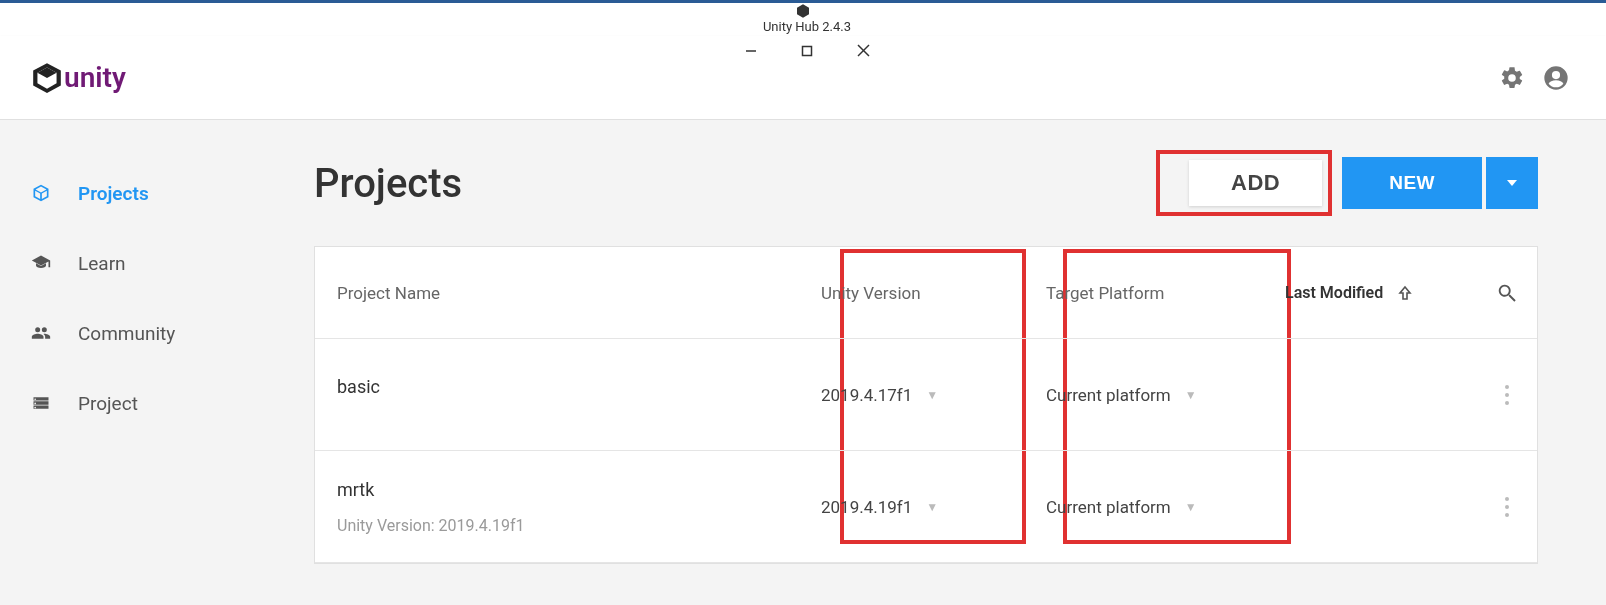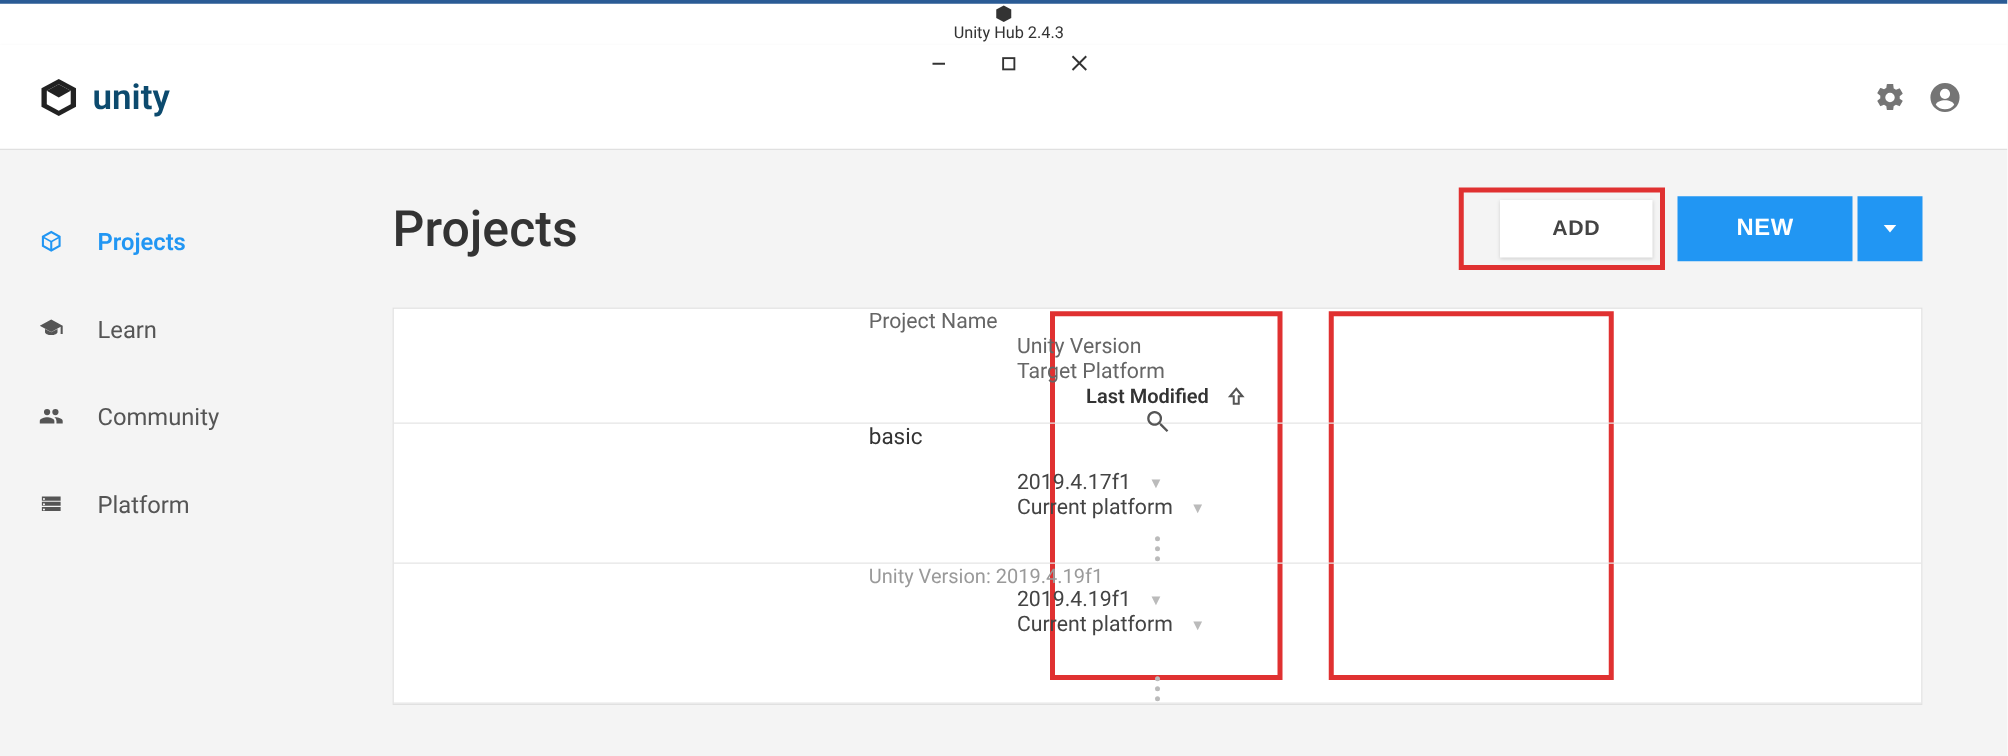--- a/index.html
+++ b/index.html
@@ -5,42 +5,42 @@
   * { box-sizing: border-box; margin: 0; padding: 0; }
   html, body { width: 1606px; height: 605px; font-family: "Segoe UI", Roboto, Arial, sans-serif; background: #fff; overflow: hidden; }
 
   .titlebar { height: 36px; background: #fff; display: flex; align-items: center; padding: 0 0 0 8px; color: #333; font-size: 13px; border-top: 3px solid #2a5b95; flex-direction: column; }
   .titlebar .app-icon { width: 16px; height: 16px; margin-right: 8px; display: inline-flex; }
   .titlebar .spacer { flex: 1; }
   .titlebar .win-controls { display: flex; }
   .titlebar .win-btn { width: 56px; height: 33px; display: flex; align-items: center; justify-content: center; cursor: pointer; }
 
   .header { height: 84px; display: flex; align-items: center; padding: 0 28px 0 30px; border-bottom: 1px solid #e0e0e0; box-shadow: 0 1px 3px rgba(0,0,0,0.06); }
-  .header .logo { display: flex; align-items: center; gap: 10px; font-size: 28px; font-weight: 600; color: #0c4a6e; }
+  .header .logo { display: flex; align-items: center; font-size: 28px; font-weight: 600; color: #701a75; }
   .header .spacer { flex: 1; }
   .header .icon-btn { width: 44px; height: 44px; display: flex; align-items: center; justify-content: center; color: #757575; cursor: pointer; }
 
   .body { display: flex; height: calc(605px - 36px - 84px); background: #f4f4f4; }
 
   .sidebar { width: 300px; padding-top: 38px; }
   .side-item { display: flex; align-items: center; height: 70px; padding-left: 30px; gap: 26px; color: #555; font-size: 19px; cursor: pointer; }
   .side-item.active { color: #2196F3; font-weight: 600; }
   .side-item .side-ico { width: 22px; display: flex; justify-content: center; color: inherit; }
 
   .main { flex: 1; padding: 30px 68px 0 14px; }
   .main-head { display: flex; align-items: center; margin-bottom: 30px; }
   .main-head h1 { font-size: 40px; font-weight: 500; color: #333; }
   .main-head .spacer { flex: 1; }
   .add-wrap { border: 4px solid #e03131; padding: 6px; margin-right: 10px; }
-  .btn-add { background: #fff; border: none; color: #444; font-size: 17px; font-weight: 600; letter-spacing: .5px; padding: 0 42px; height: 46px; cursor: pointer; box-shadow: 0 1px 3px rgba(0,0,0,0.15); margin-left: 23px; }
+  .btn-add { background: #fff; border: none; color: #444; font-size: 22px; font-weight: 600; letter-spacing: .5px; padding: 0 42px; height: 46px; cursor: pointer; box-shadow: 0 1px 3px rgba(0,0,0,0.15); margin-left: 23px; }
   .btn-new { background: #2196F3; color: #fff; border: none; font-size: 19px; font-weight: 600; letter-spacing: .5px; height: 52px; padding: 0 47px; cursor: pointer; }
   .btn-new-dd { background: #2196F3; border: none; width: 52px; height: 52px; margin-left: 4px; display: flex; align-items: center; justify-content: center; cursor: pointer; }
 
   .table { background: #fff; border: 1px solid #e0e0e0; }
-  .row { display: flex; align-items: center; border-bottom: 1px solid #e5e5e5; position: relative; flex-direction: column; }
+  .row { display: flex; align-items: center; border-bottom: 1px solid #e5e5e5; position: relative; }
   .thead { height: 92px; }
   .trow { height: 112px; }
   .col-name { width: 506px; padding-left: 22px; }
   .col-ver { width: 225px; }
   .col-plat { width: 225px; }
   .col-mod { flex: 1; display: flex; align-items: center; gap: 14px; padding-left: 14px; }
   .col-act { width: 60px; display: flex; justify-content: center; }
 
   .th { color: #666; font-size: 17px; }
   .dd { display: flex; align-items: center; gap: 14px; color: #444; font-size: 17px; cursor: pointer; }
@@ -131,21 +131,21 @@
           </svg>
       </span>
       <span>Community</span>
     </div>
     <div class="side-item">
       <span class="side-ico">
         <svg viewBox="0 0 24 24" width="20" height="20" fill="#555">
             <path d="M3 5h18v4H3Zm0 5h18v4H3Zm0 5h18v4H3ZM5 6.5A1 1 0 1 0 6 7.5 1 1 0 0 0 5 6.5Zm0 5A1 1 0 1 0 6 12.5 1 1 0 0 0 5 11.5Zm0 5A1 1 0 1 0 6 17.5 1 1 0 0 0 5 16.5Z"></path>
           </svg>
       </span>
-      <span>Platform</span>
+      <span>Project</span>
     </div>
   </div>
 
   <div class="main">
     <div class="main-head">
       <h1>Projects</h1>
       <span class="spacer"></span>
       <div class="add-wrap">
         <button class="btn-add">ADD</button>
       </div>
@@ -197,20 +197,21 @@
             <svg width="6" height="22">
                 <circle cx="3" cy="3" r="2" fill="#bbb"></circle>
                 <circle cx="3" cy="11" r="2" fill="#bbb"></circle>
                 <circle cx="3" cy="19" r="2" fill="#bbb"></circle>
               </svg>
           </div>
         </div>
 
         <div class="row trow">
           <div class="col-name">
+            <div class="pname">mrtk</div>
             <div class="psub"><span>Unity Version: </span><span>2019.4.19f1</span></div>
           </div>
           <div class="col-ver dd">
             <span>2019.4.19f1</span>
             <span class="tri">▼</span>
           </div>
           <div class="col-plat dd">
             <span>Current platform</span>
             <span class="tri">▼</span>
           </div>

